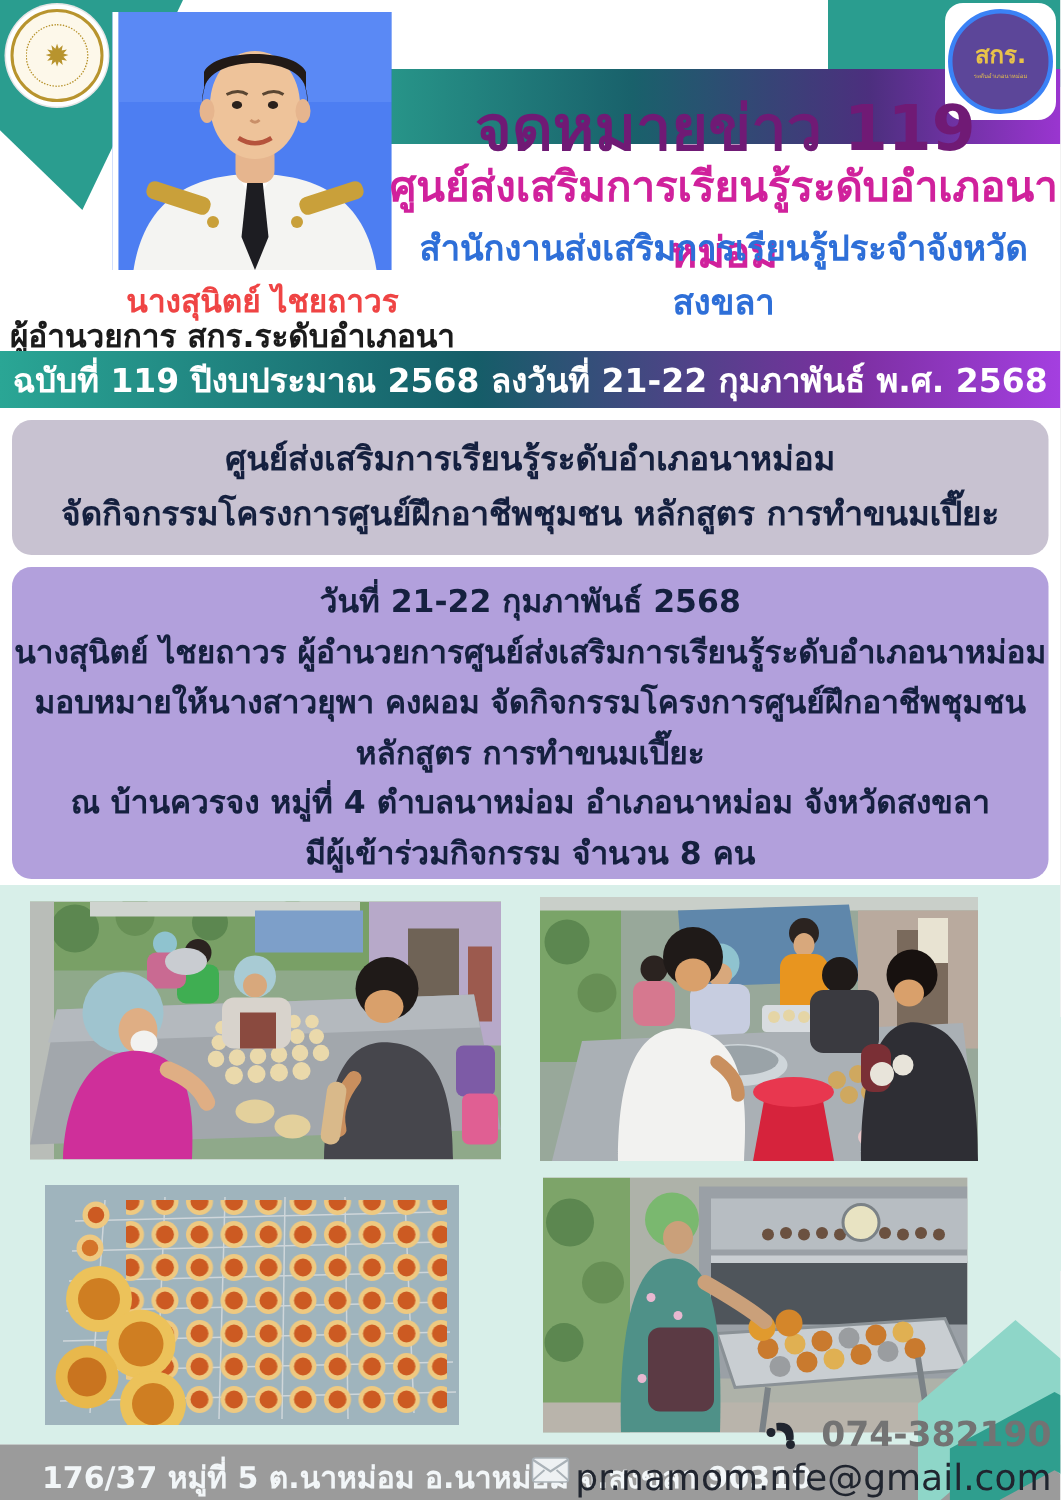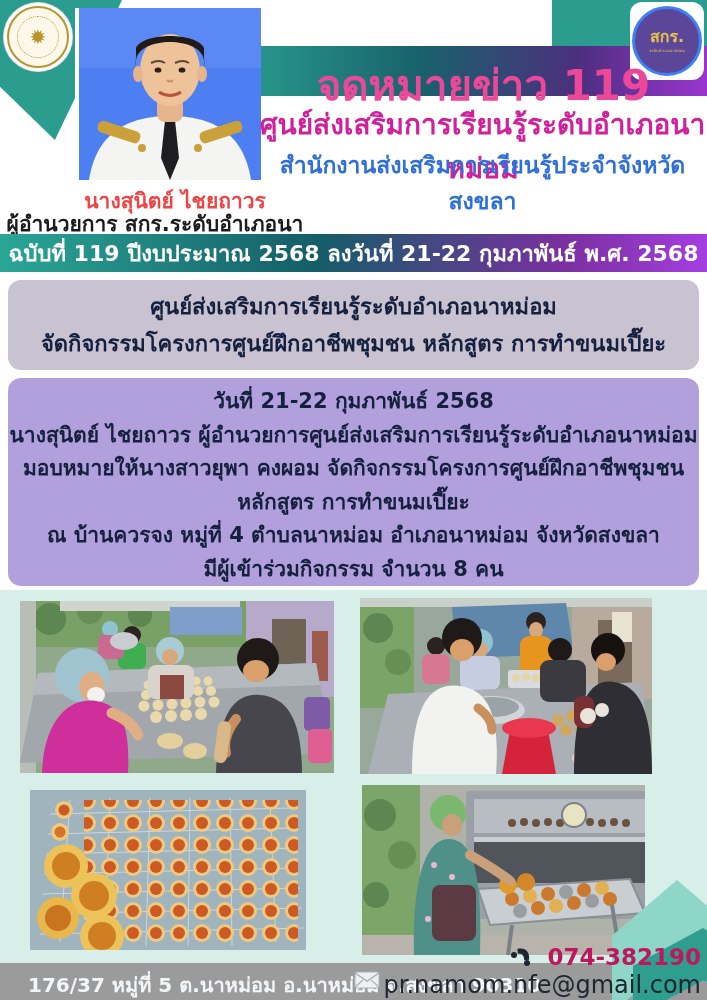--- a/index.html
+++ b/index.html
@@ -25,21 +25,21 @@
     display:flex;align-items:center;justify-content:center;}
   .badge-circle{width:64px;height:64px;border-radius:50%;background:#5c4699;border:3px solid #3b82f6;
     display:flex;flex-direction:column;align-items:center;justify-content:center;color:#e8c24a;}
   .badge-main{font-size:16px;font-weight:bold;line-height:1;}
   .badge-sub{font-size:4px;margin-top:2px;color:#e8c24a;}
 
   .portrait{position:absolute;left:75px;top:8px;width:182px;height:172px;border-left:4px solid #ffffff;
     background:#4d7ef2;overflow:hidden;}
 
   .h-title{position:absolute;left:260px;top:52px;width:447px;text-align:center;
-    font-size:42px;font-weight:bold;color:#ec4899;}
+    font-size:42px;font-weight:bold;color:#701a75;}
   .h-subtitle{position:absolute;left:258px;top:102px;width:449px;text-align:center;
     font-size:28px;font-weight:bold;color:#d0219c;}
   .h-office{position:absolute;left:258px;top:147px;width:449px;text-align:center;
     font-size:23px;font-weight:bold;color:#2e6fd8;}
   .cap-name{position:absolute;left:55px;top:184px;width:240px;text-align:center;
     font-size:21px;font-weight:600;color:#ef4444;}
   .cap-title{position:absolute;left:0px;top:207px;width:310px;text-align:center;
     font-size:21px;font-weight:600;color:#1b1b1b;}
 
   
@@ -67,21 +67,21 @@
 
   
   .chevron{position:absolute;clip-path:polygon(50% 0%,100% 42%,100% 100%,50% 58%,0% 100%,0% 42%);}
   .chevron.light{left:612px;top:880px;width:130px;height:133px;background:#8ed6c8;z-index:4;}
   .chevron.dark{left:633px;top:928px;width:140px;height:90px;background:#2f9e8e;z-index:5;}
 
   
   .footer-bar{position:absolute;left:0;top:963px;width:707px;height:37px;background:#9b9b9b;z-index:3;}
   .footer-address{position:absolute;left:28px;top:969px;font-size:20px;font-weight:600;color:#f2f6f8;z-index:6;}
   .footer-phone{position:absolute;right:6px;top:944px;display:flex;align-items:center;gap:14px;
-    font-size:23px;font-weight:bold;color:#be185d;z-index:6;}
+    font-size:23px;font-weight:bold;color:#737373;z-index:6;}
   .footer-email{position:absolute;right:6px;top:971px;display:flex;align-items:flex-start;gap:4px;
     font-size:24px;font-weight:normal;color:#20252f;z-index:6;}
 </style>
 </head>
 <body>
 
 <div class="page">
 
   <div class="header">
     <div class="teal-corner"></div>

